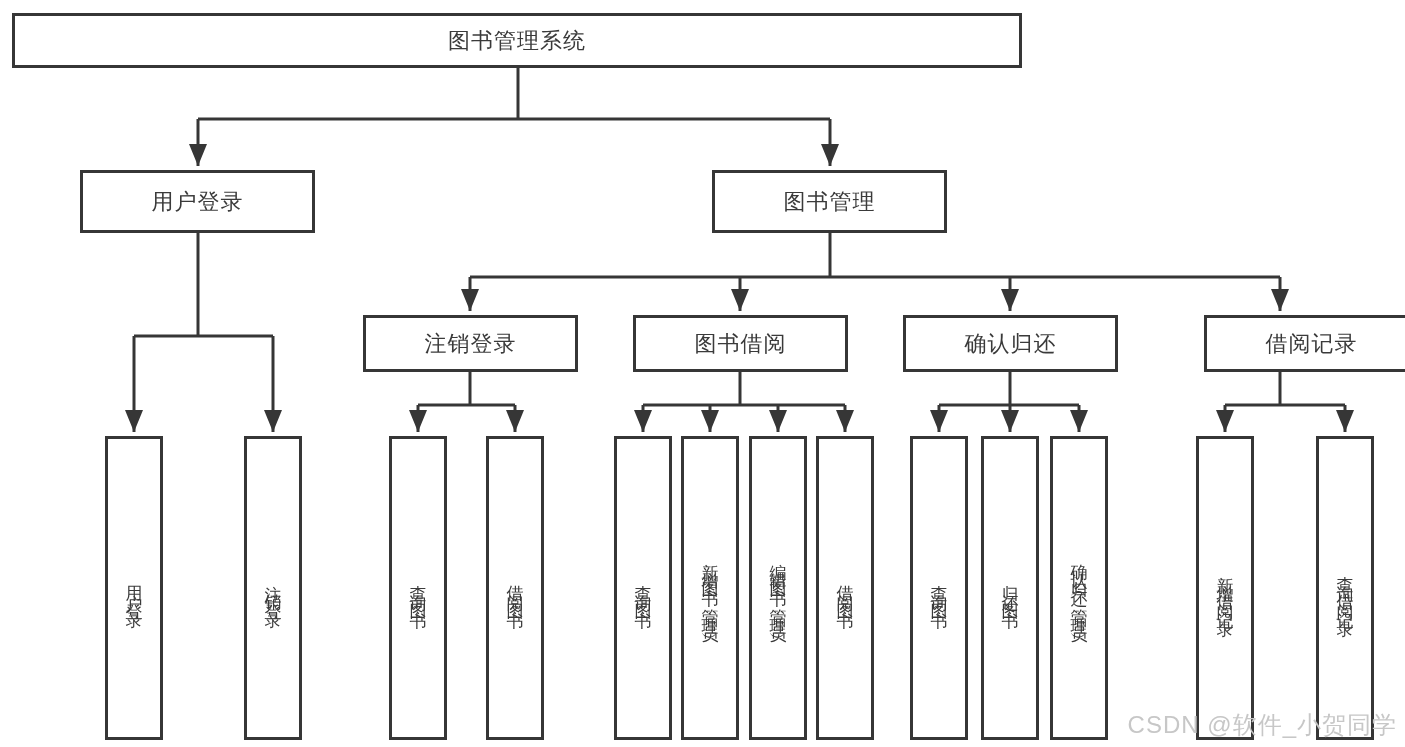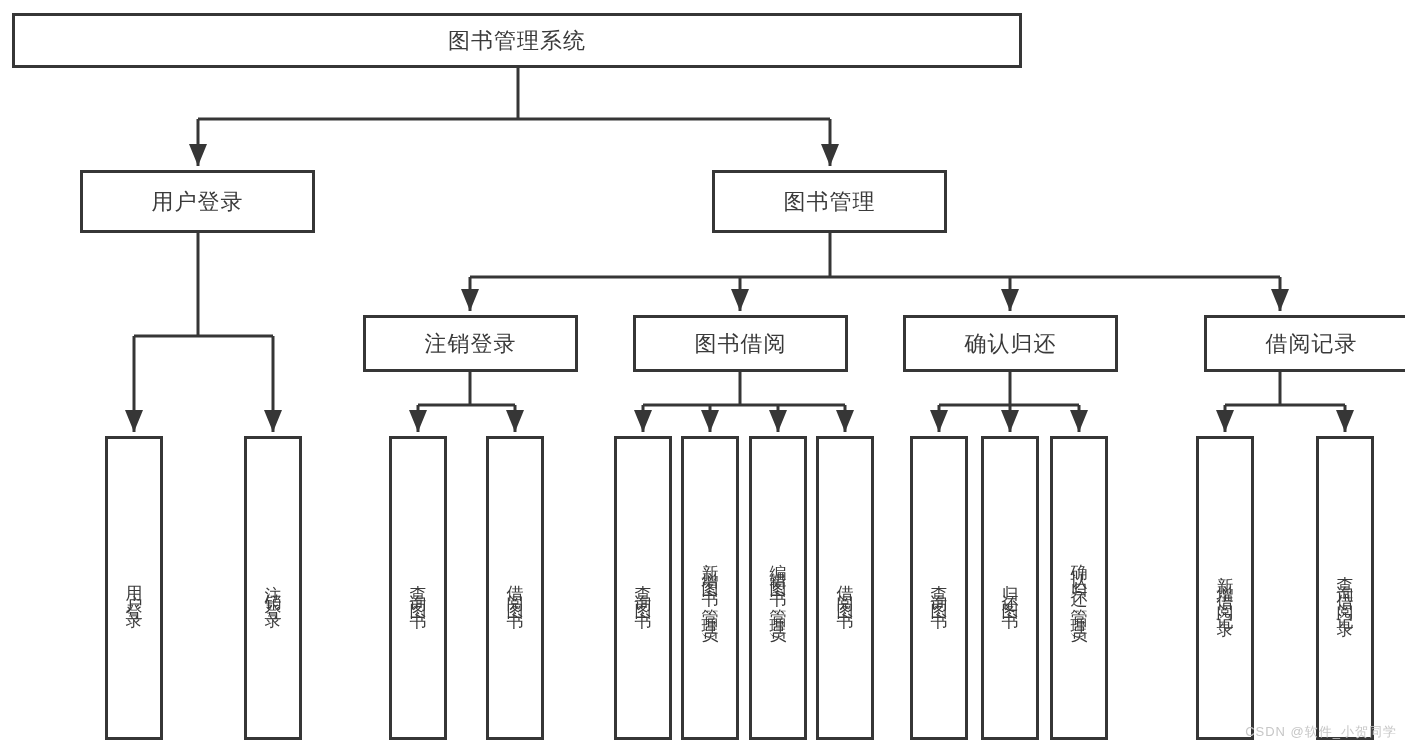--- a/index.html
+++ b/index.html
@@ -67,21 +67,21 @@
   .lf8  { left: 816px;  }
   .lf9  { left: 910px;  }
   .lf10 { left: 981px;  }
   .lf11 { left: 1050px; }
   .lf12 { left: 1196px; }
   .lf13 { left: 1316px; }
   #watermark {
     position: absolute;
     right: 8px;
     bottom: 6px;
-    font-size: 13px;
+    font-size: 24px;
     color: #c7c7c7;
     letter-spacing: 1px;
     z-index: 3;
   }
 </style>
 </head>
 <body>
 
 <div id="stage">
 

